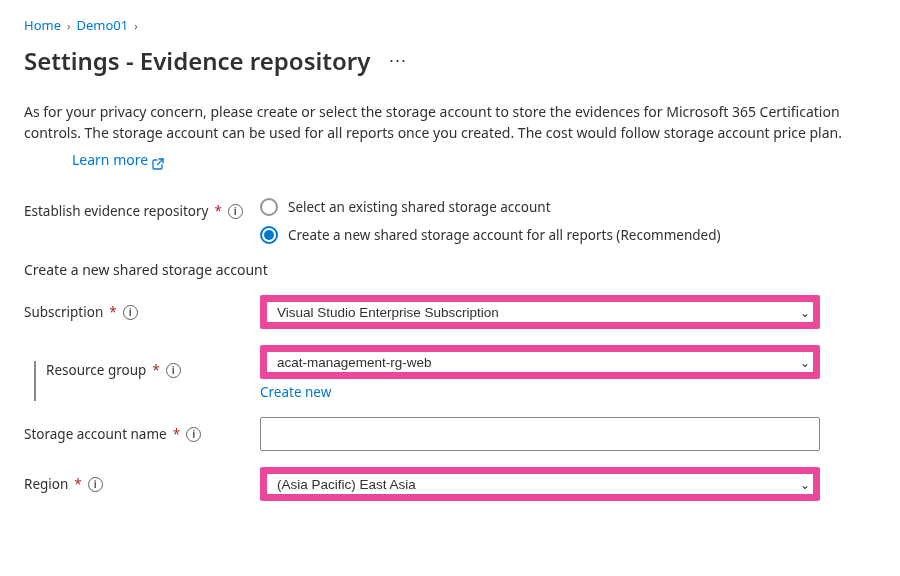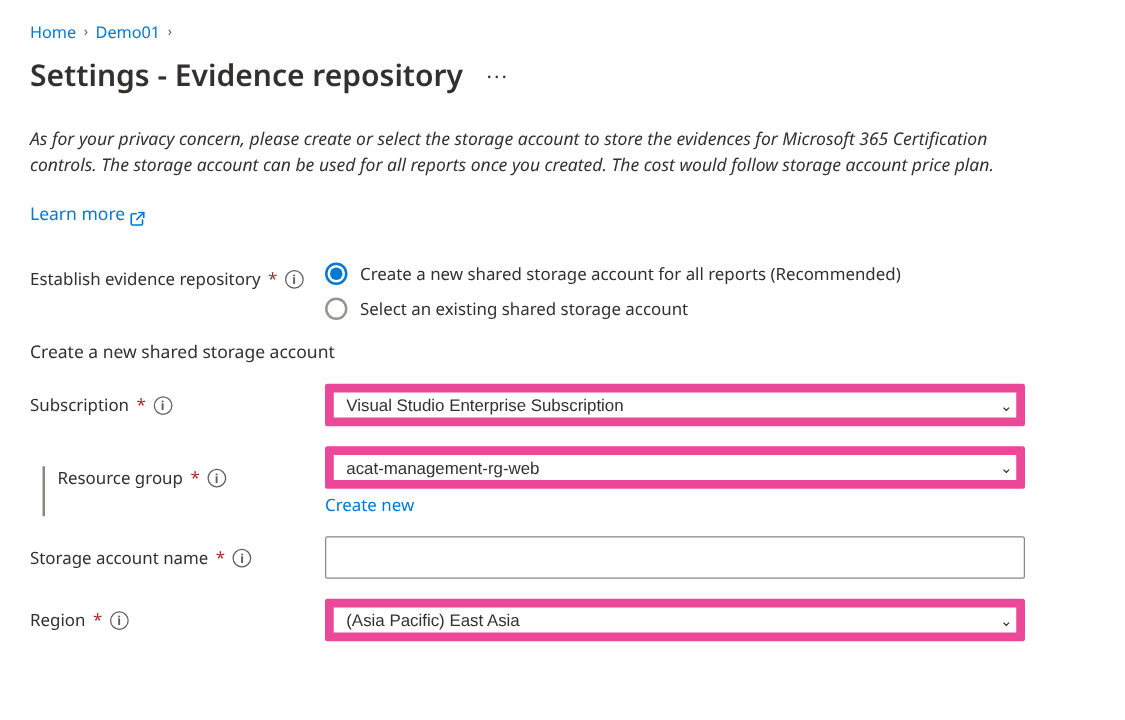--- a/index.html
+++ b/index.html
@@ -50,30 +50,30 @@
       border-radius: 2px;
     }
 
     .description-block {
       max-width: 820px;
       margin-bottom: 24px;
       line-height: 1.5;
       color: #323130;
     }
     .description-block p {
-      margin-bottom: 18px;
-      font-style: italic;
+      margin-bottom: 6px;
     }
     .learn-more-link {
       color: #0078d4;
       text-decoration: none;
       display: inline-flex;
       align-items: center;
       gap: 4px;
       cursor: pointer;
+      margin-left: 48px;
     }
     .external-icon {
       display: inline-block;
       width: 12px;
       height: 12px;
     }
 
     .form-section {
       max-width: 900px;
     }
@@ -311,26 +311,26 @@
 <div class="form-section">
 
   <div class="form-row">
     <div class="form-label">
       <span>Establish evidence repository</span>
       <span class="required-star">*</span>
       <span class="info-icon" title="More information">i</span>
     </div>
     <div class="radio-group">
       <label class="radio-option">
+        <div class="radio-input unselected"></div>
+        <span class="radio-label">Select an existing shared storage account</span>
+      </label>
+      <label class="radio-option">
         <div class="radio-input selected"></div>
         <span class="radio-label">Create a new shared storage account for all reports (Recommended)</span>
-      </label>
-      <label class="radio-option">
-        <div class="radio-input unselected"></div>
-        <span class="radio-label">Select an existing shared storage account</span>
       </label>
     </div>
   </div>
 
   <div class="section-heading">Create a new shared storage account</div>
 
   <div class="form-field-row">
     <div class="field-label">
       <span>Subscription</span>
       <span class="required-star">*</span>

